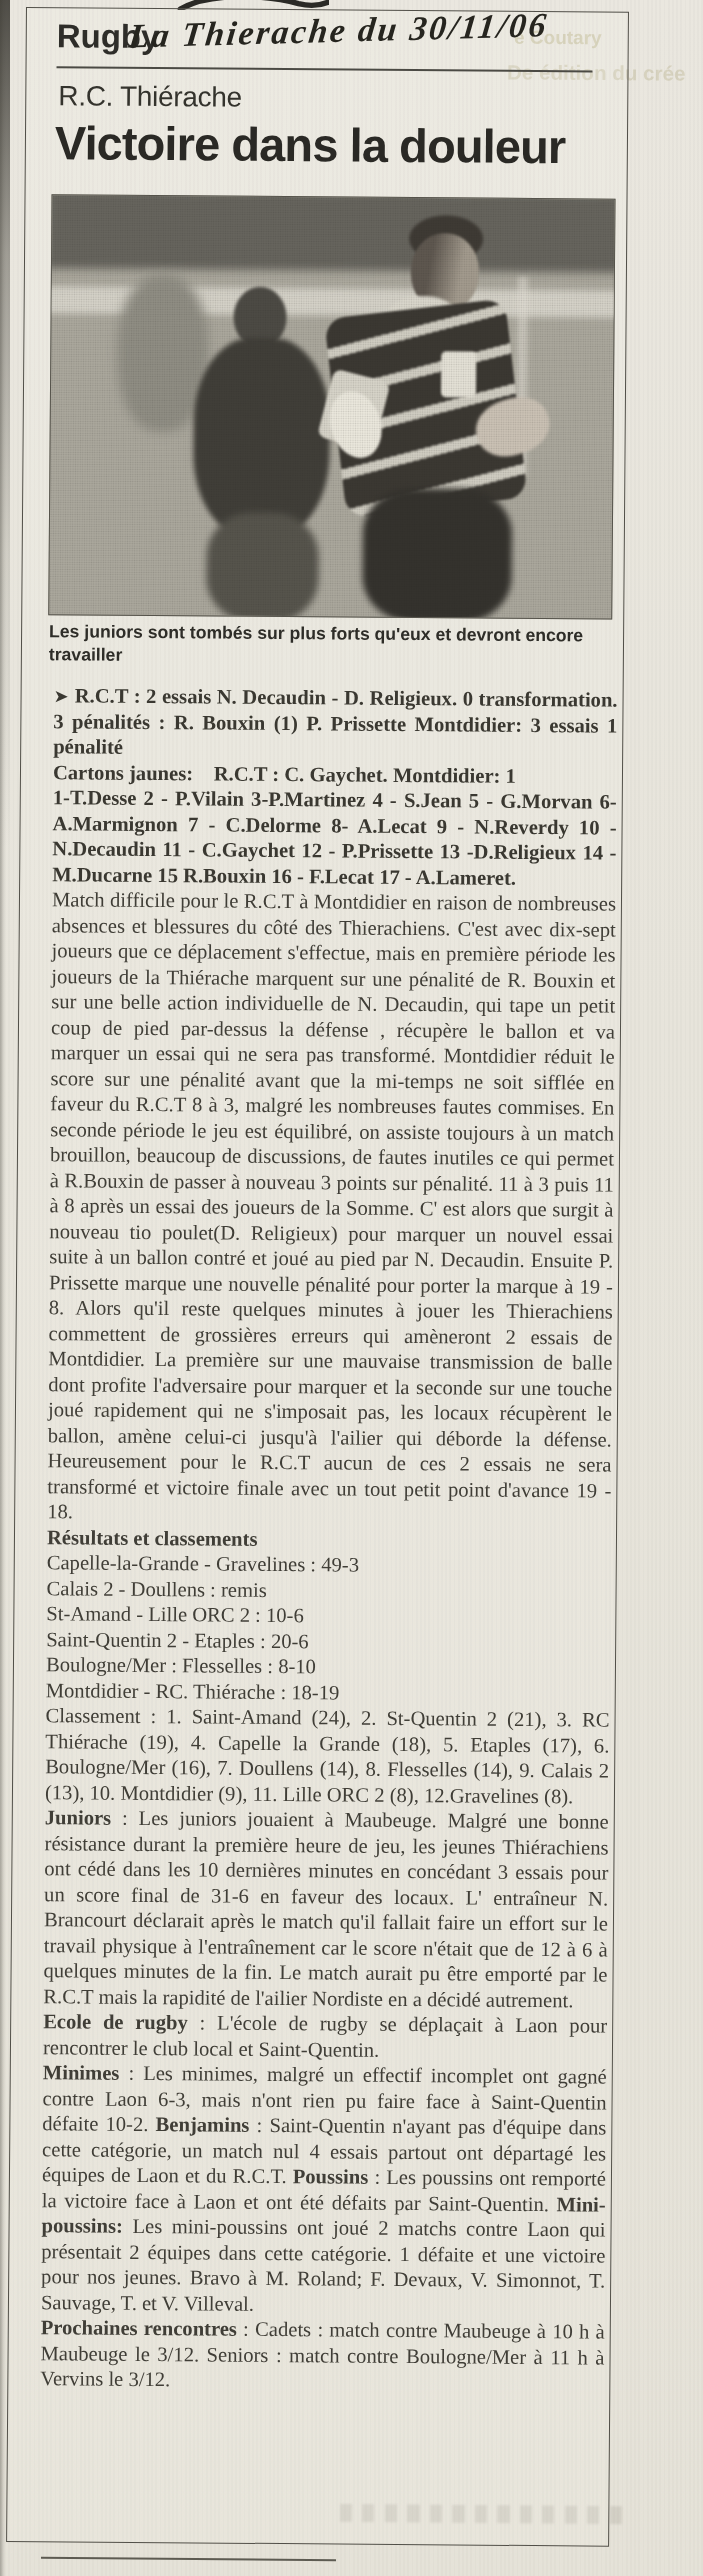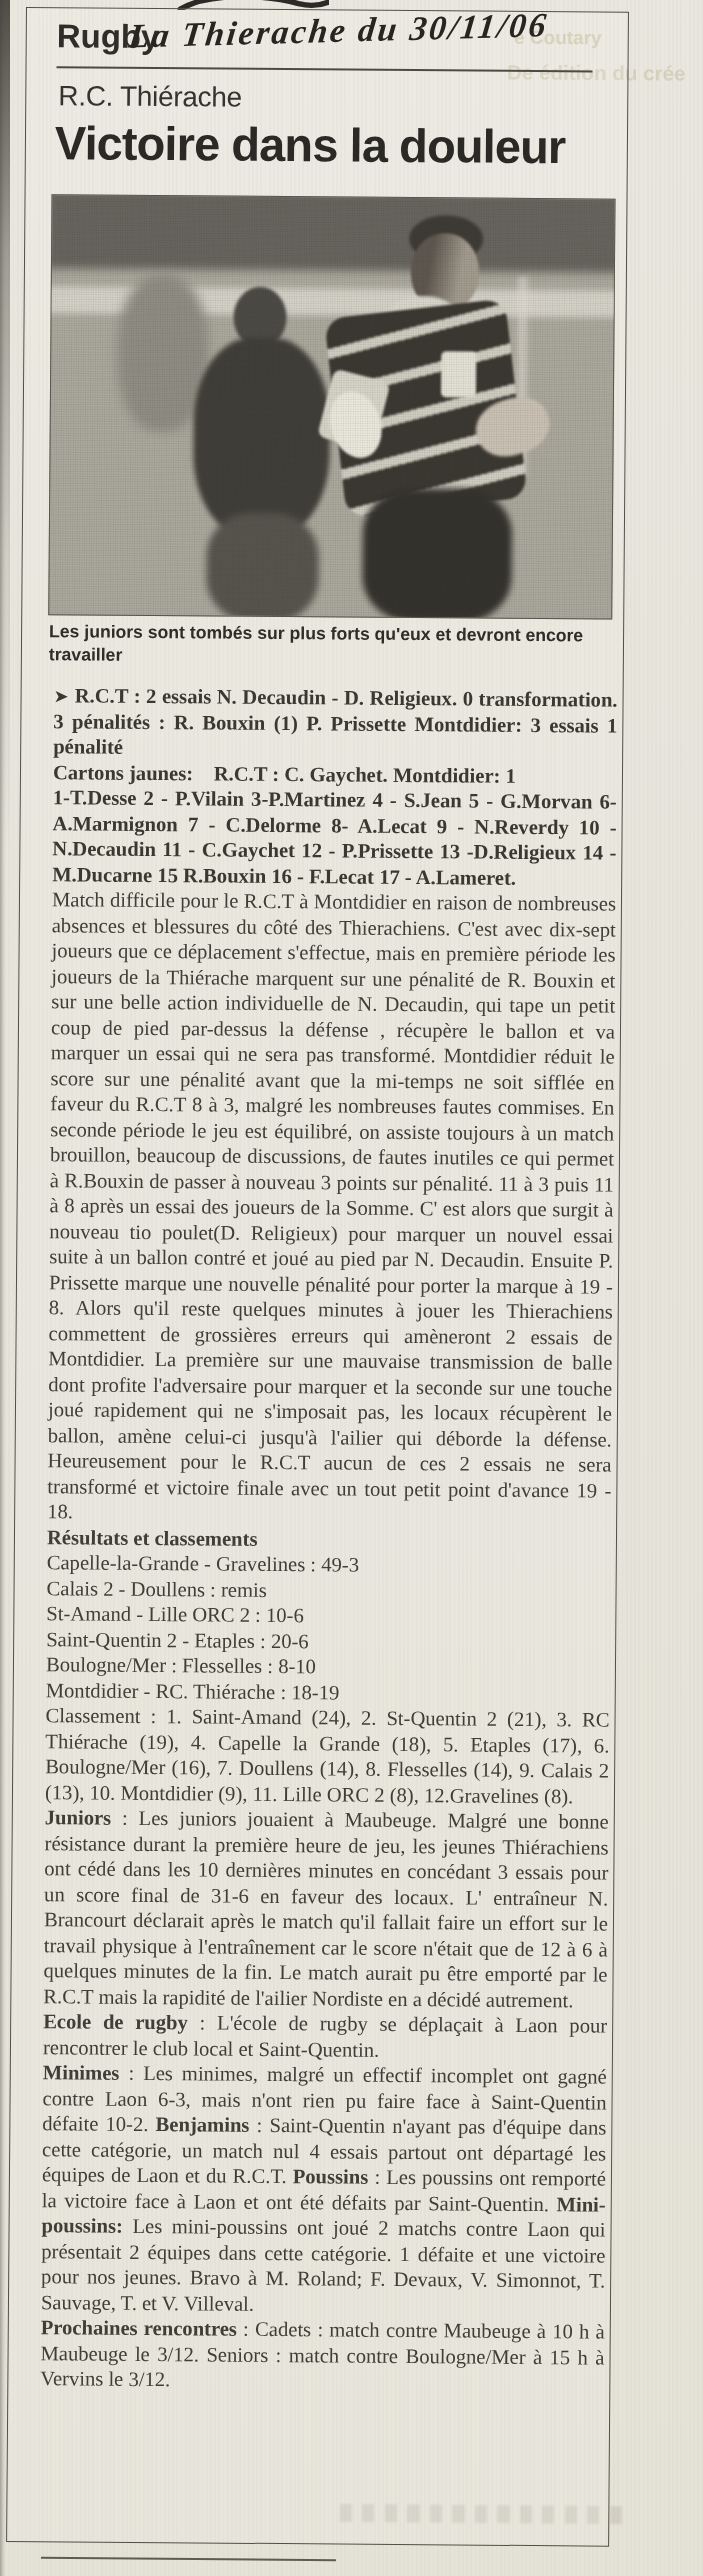--- a/index.html
+++ b/index.html
@@ -189,21 +189,21 @@
       <p class="results-line">Boulogne/Mer : Flesselles : 8-10</p>
       <p class="results-line">Montdidier - RC. Thiérache : 18-19</p>
       <p>Classement : 1. Saint-Amand (24), 2. St-Quentin 2 (21), 3. RC Thiérache (19), 4. Capelle la Grande (18), 5. Etaples (17), 6. Boulogne/Mer (16), 7. Doullens (14), 8. Flesselles (14), 9. Calais 2 (13), 10. Montdidier (9), 11. Lille ORC 2 (8), 12.Gravelines (8).</p>
 
       <p><span class="b">Juniors</span><span> : Les juniors jouaient à Maubeuge. Malgré une bonne résistance durant la première heure de jeu, les jeunes Thiérachiens ont cédé dans les 10 dernières minutes en concédant 3 essais pour un score final de 31-6 en faveur des locaux. L' entraîneur N. Brancourt déclarait après le match qu'il fallait faire un effort sur le travail physique à l'entraînement car le score n'était que de 12 à 6 à quelques minutes de la fin. Le match aurait pu être emporté par le R.C.T mais la rapidité de l'ailier Nordiste en a décidé autrement.</span></p>
 
       <p><span class="b">Ecole de rugby</span><span> : L'école de rugby se déplaçait à Laon pour rencontrer le club local et Saint-Quentin.</span></p>
 
       <p><span class="b">Minimes</span><span> : Les minimes, malgré un effectif incomplet ont gagné contre Laon 6-3, mais n'ont rien pu faire face à Saint-Quentin défaite 10-2. </span><span class="b">Benjamins</span><span> : Saint-Quentin n'ayant pas d'équipe dans cette catégorie, un match nul 4 essais partout ont départagé les équipes de Laon et du R.C.T. </span><span class="b">Poussins</span><span> : Les poussins ont remporté la victoire face à Laon et ont été défaits par Saint-Quentin. </span><span class="b">Mini-poussins:</span><span> Les mini-poussins ont joué 2 matchs contre Laon qui présentait 2 équipes dans cette catégorie. 1 défaite et une victoire pour nos jeunes. Bravo à M. Roland; F. Devaux, V. Simonnot, T. Sauvage, T. et V. Villeval.</span></p>
 
-      <p><span class="b">Prochaines rencontres</span><span> : Cadets : match contre Maubeuge à 10 h à Maubeuge le 3/12. Seniors : match contre Boulogne/Mer à 15 h à Vervins le 3/12.</span></p>
+      <p><span class="b">Prochaines rencontres</span><span> : Cadets : match contre Maubeuge à 10 h à Maubeuge le 3/12. Seniors : match contre Boulogne/Mer à 11 h à Vervins le 3/12.</span></p>
     </div>
 
   </div>
 
   <div class="bottom-line"></div>
 
 </div>
 
 
 </body></html>

